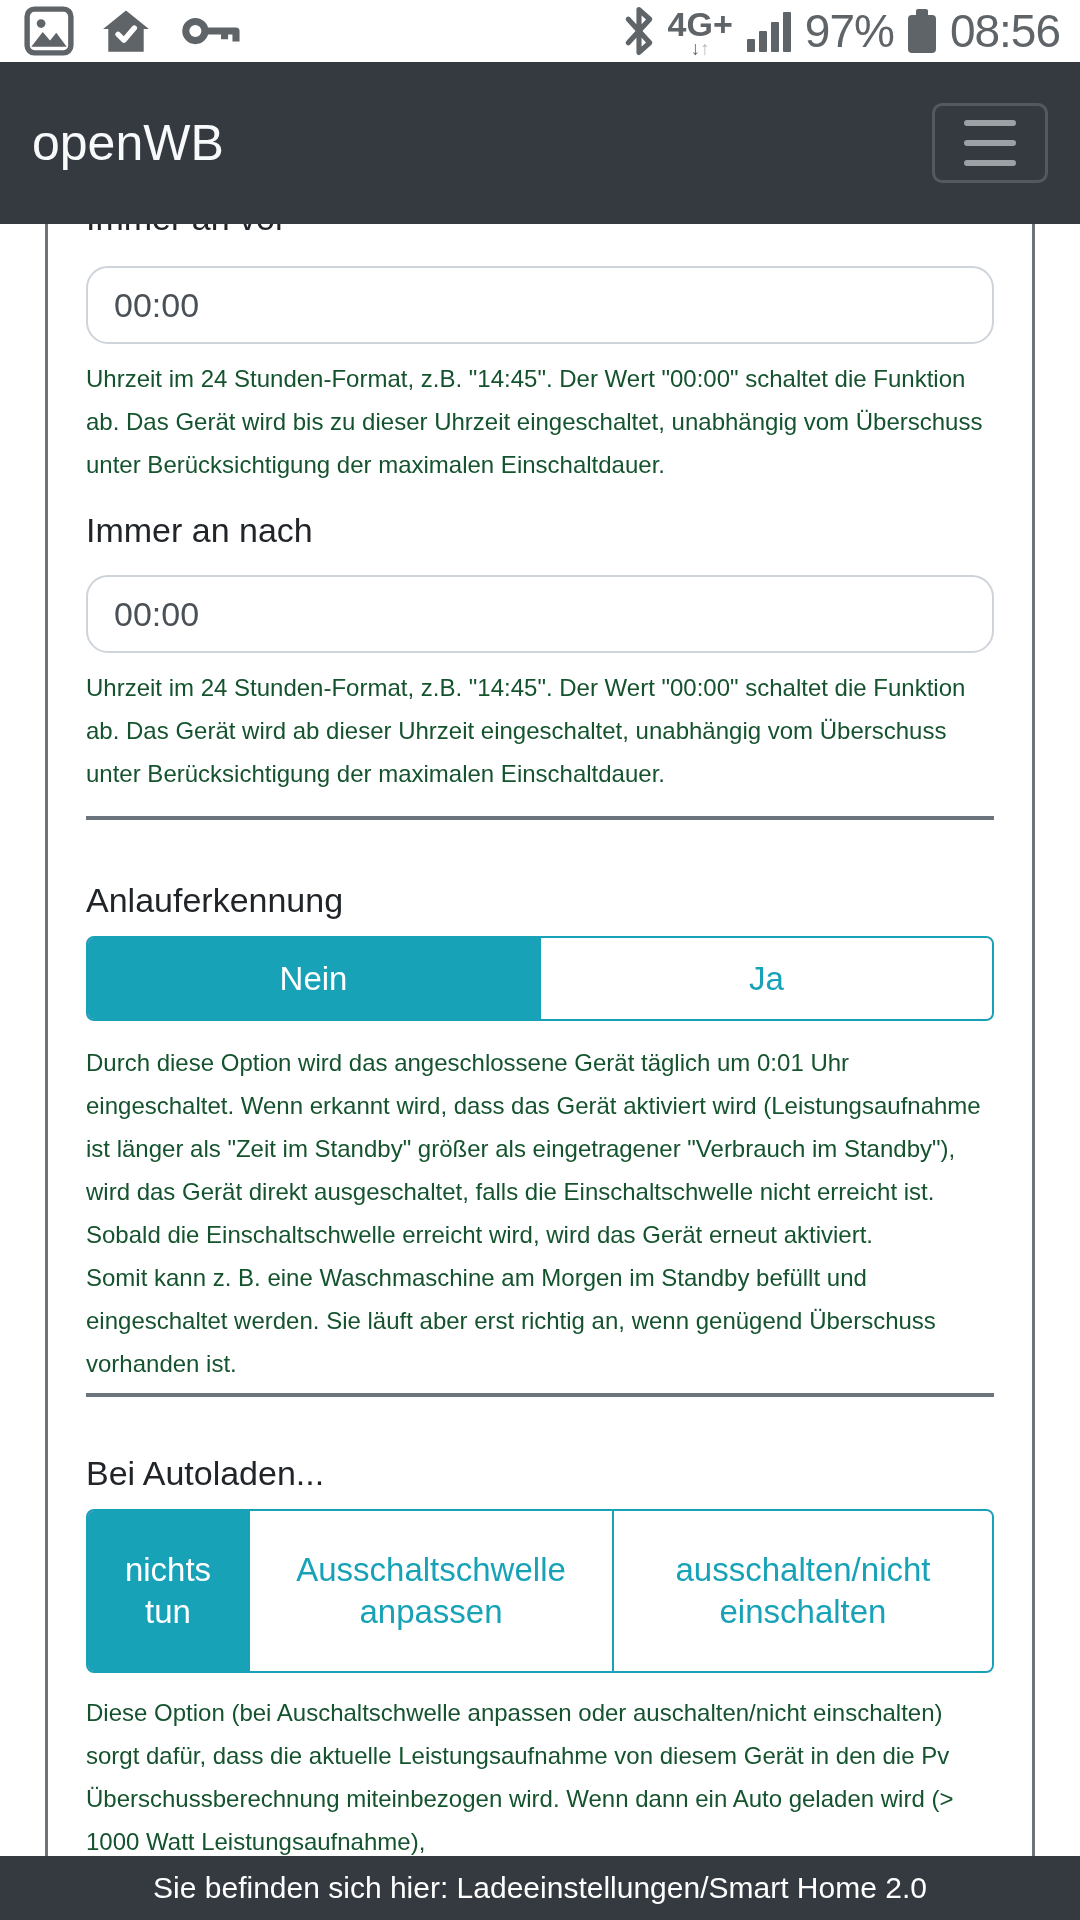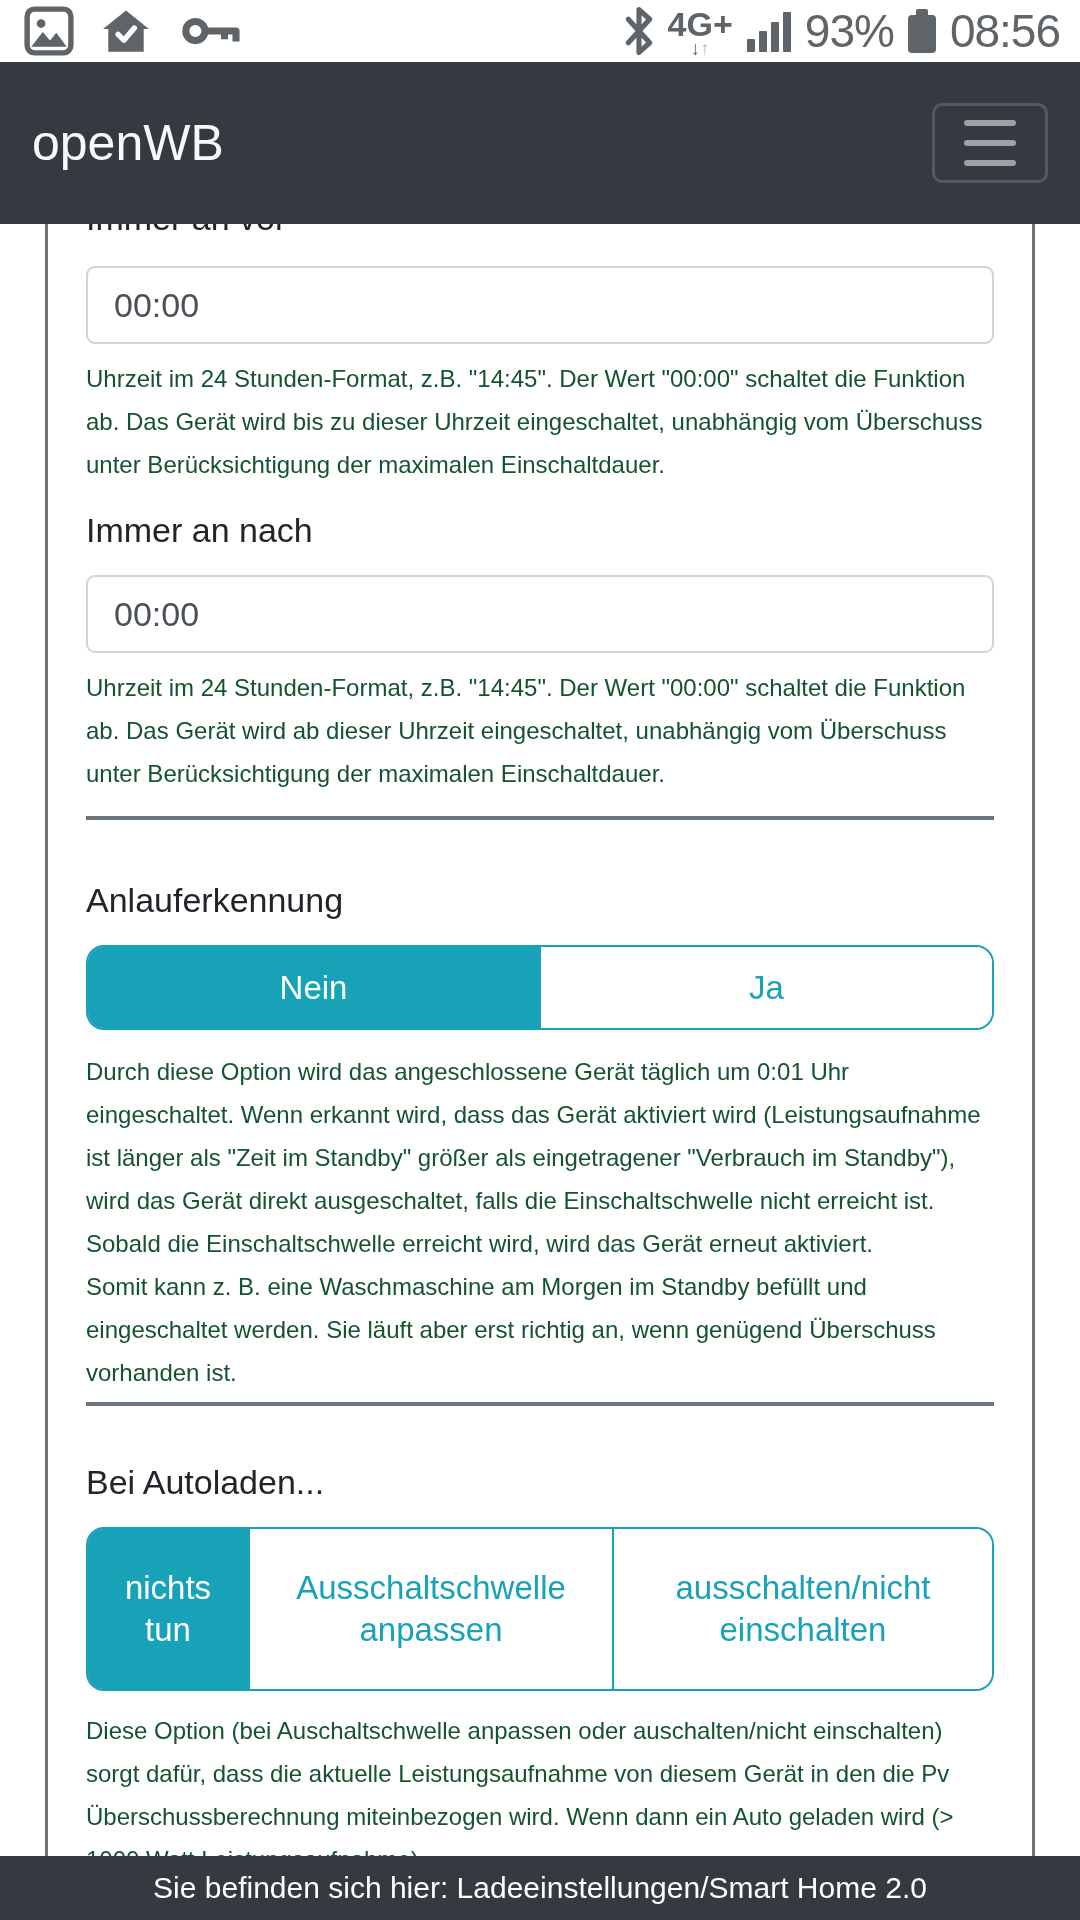--- a/index.html
+++ b/index.html
@@ -34,32 +34,32 @@
              display:flex; flex-direction:column; justify-content:center; align-items:center; gap:14px;
              cursor:pointer; }
   .toggler i { display:block; width:52px; height:6px; background:#9ca1a6; border-radius:3px; }
 
   
   .content { position:absolute; top:196px; left:0; right:0; bottom:0; z-index:1; }
   .card { position:absolute; inset:0 45px 0 45px; background:#fff;
           border-left:3px solid #6e7377; border-right:3px solid #6e7377; padding:0 38px; }
   .section-label { font-size:34px; font-weight:400; line-height:44px; color:#212529; }
   .time-input { display:block; width:100%; height:78px; margin-top:26px;
-                border:2px solid #ced4da; border-radius:9px; background:#fff;
+                border:2px solid #ced4da; border-radius:22px; background:#fff;
                 font-family:"Liberation Sans", sans-serif; font-size:34px; color:#495057;
                 padding:0 26px; outline:none; }
   .help { margin-top:13px; font-size:24px; line-height:43px; color:#14532d; }
   .pre { white-space:pre-line; }
   .divider { height:4px; background:#6c757d; border:none; margin-top:21px; }
   .mt-sec { margin-top:58px; }
   .mt-sec2 { margin-top:54px; }
 
   
-  .seg-group { display:flex; width:100%; margin-top:23px;
-               border:2px solid #17a2b8; border-radius:18px; overflow:hidden; background:#f0abfc; }
+  .seg-group { display:flex; width:100%; margin-top:14px;
+               border:2px solid #17a2b8; border-radius:8px; overflow:hidden; background:#f0abfc; }
   .seg { flex:1 1 0; border:none; background:#fff; color:#17a2b8;
          font-family:"Liberation Sans", sans-serif; font-size:33px; line-height:42px;
          display:flex; align-items:center; justify-content:center; text-align:center;
          cursor:pointer; padding:0 10px; }
   .seg + .seg { border-left:2px solid #17a2b8; }
   .seg.selected { background:#17a2b8; color:#fff; }
   .g1 { height:85px; }
   .g2 { height:164px; }
   .g2 .w1 { flex:0 0 160px; }
   .g2 .w2 { flex:0 0 364px; }
@@ -135,21 +135,21 @@
       <div class="net-cluster">
         <span class="net-label">4G+</span>
         <span class="net-arrows"><span class="arrow-down">↓</span><span class="arrow-up">↑</span></span>
       </div>
       <div class="signal">
         <i style="height:13px"></i>
           <i style="height:21px"></i>
           <i style="height:30px"></i>
           <i style="height:40px"></i>
       </div>
-      <span class="sb-text">93%</span>
+      <span class="sb-text">97%</span>
       <div class="battery">
         <div class="nub"></div>
           <div class="bod"></div>
       </div>
       <span class="sb-text">08:56</span>
     </div>
   </div>
 
   <div class="navbar">
     <a class="brand" href="#">openWB</a>

